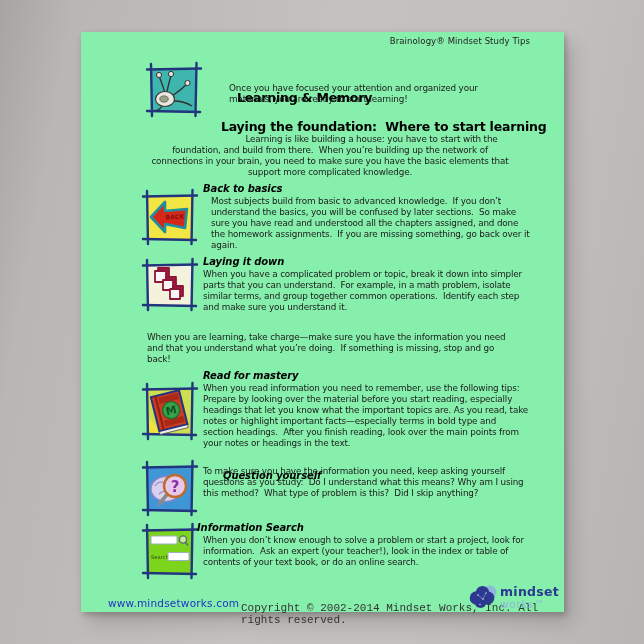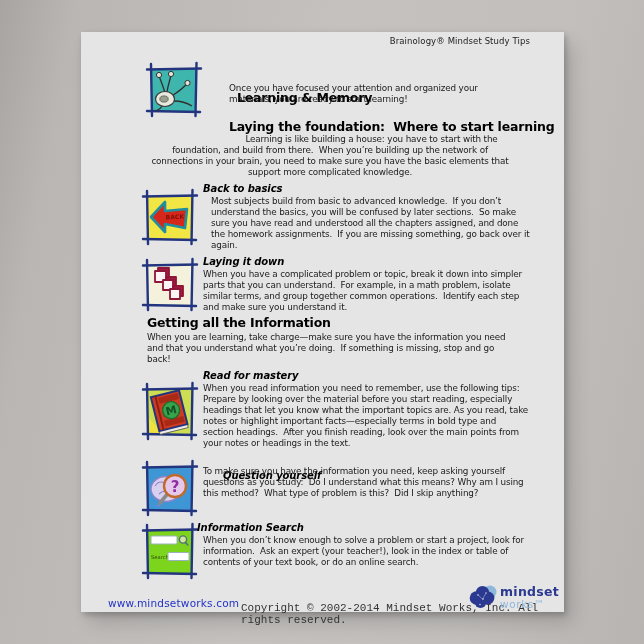--- a/index.html
+++ b/index.html
@@ -3,21 +3,21 @@
 <meta charset="utf-8">
 <style>
   html,body{margin:0;padding:0;}
   body{
     width:644px;height:644px;position:relative;overflow:hidden;
     background:linear-gradient(100deg,#a7a4a2 0%,#b9b6b4 10%,#c4c1bf 45%,#c2bfbd 75%,#b7b4b2 100%);
     font-family:"DejaVu Sans","Liberation Sans",sans-serif;
   }
   .poster{
     position:absolute;left:81px;top:32px;width:483px;height:580px;
-    background:#e5e5e5;
+    background:#86efac;
     box-shadow:2px 3px 6px rgba(0,0,0,.22), 9px 12px 18px rgba(0,0,0,.14);
   }
   .abs{position:absolute;}
   .brand{font-size:8.5px;color:#222;letter-spacing:.1px;}
   .h1{font-size:12.5px;font-weight:bold;color:#000;white-space:pre-wrap;letter-spacing:-.2px;}
   .h2{font-size:10px;font-weight:bold;font-style:italic;color:#000;letter-spacing:-.1px;}
   .body{font-size:8.8px;line-height:11px;color:#1b1b1b;white-space:pre-wrap;letter-spacing:-.15px;}
   .indent{text-indent:83px;}
   .url{font-size:10.5px;color:#2231c8;letter-spacing:.2px;}
   .copy{font-family:Liberation Mono, monospace;font-size:11px;color:#333;}
@@ -45,21 +45,21 @@
       <ellipse cx="22" cy="38" rx="9.5" ry="7.5" fill="#e9e9df" stroke="#3a3a3a" stroke-width="1.2"></ellipse>
       <ellipse cx="21" cy="38" rx="4.2" ry="3.1" fill="#9aa08e" stroke="#55584a" stroke-width=".8"></ellipse>
       <circle cx="16" cy="14" r="2.6" fill="#e4e4da" stroke="#333" stroke-width="1"></circle>
       <circle cx="28" cy="13" r="2.6" fill="#e4e4da" stroke="#333" stroke-width="1"></circle>
       <circle cx="44.5" cy="22" r="2.6" fill="#e4e4da" stroke="#333" stroke-width="1"></circle>
     </svg>
   </div>
   <div class="abs h1" style="left:156px;top:34px;margin-top:24px;">Learning &amp; Memory</div>
   <div class="abs body" style="left:148px;top:51px;width:284px;">Once you have focused your attention and organized your materials, you are ready to start learning!</div>
 
-  <div class="abs h1" style="left:148px;top:87px;">Laying the foundation:  Where to start learning</div>
+  <div class="abs h1" style="left:140px;top:87px;">Laying the foundation:  Where to start learning</div>
   <div class="abs body indent" style="left:66px;top:102px;width:366px;text-align:center;">Learning is like building a house: you have to start with the foundation, and build from there.  When you’re building up the network of connections in your brain, you need to make sure you have the basic elements that support more complicated knowledge.</div>
 
   <div class="abs" style="left:58px;top:156px;">
     <svg width="62" height="58" viewBox="0 0 62 58">
       <rect x="9" y="8" width="44" height="44" fill="#f2e645"></rect>
       <line x1="4" y1="8.5" x2="58" y2="7.5" stroke="#23357e" stroke-width="2.4" stroke-linecap="round"></line>
       <line x1="4" y1="51" x2="57" y2="52" stroke="#23357e" stroke-width="2.4" stroke-linecap="round"></line>
       <line x1="8" y1="3" x2="9" y2="56" stroke="#23357e" stroke-width="2.4" stroke-linecap="round"></line>
       <line x1="53.5" y1="2" x2="52.5" y2="56" stroke="#23357e" stroke-width="2.4" stroke-linecap="round"></line>
       <polygon points="12,29 26,14 26,23 48,21 46,40 26,36 26,44" fill="#d6281a" stroke="#1f8fa0" stroke-width="2.6" stroke-linejoin="round"></polygon>
@@ -82,21 +82,20 @@
         <rect x="27" y="20" width="10" height="10" fill="#a21a42"></rect>
         <rect x="24" y="23" width="10" height="10" fill="#fdf4f6"></rect>
         <rect x="34" y="29" width="10" height="10" fill="#a21a42"></rect>
         <rect x="31" y="32" width="10" height="10" fill="#fdf4f6"></rect>
       </g>
     </svg>
   </div>
   <div class="abs h2" style="left:122px;top:224px;">Laying it down</div>
   <div class="abs body" style="left:122px;top:237px;width:326px;">When you have a complicated problem or topic, break it down into simpler parts that you can understand.  For example, in a math problem, isolate similar terms, and group together common operations.  Identify each step and make sure you understand it.</div>
 
-  <div class="abs h1" style="left:66px;top:283px;">Getting all the Information</div>
   <div class="abs body" style="left:66px;top:300px;width:362px;">When you are learning, take charge—make sure you have the information you need and that you understand what you’re doing.  If something is missing, stop and go back!</div>
 
   <div class="abs" style="left:58px;top:349px;">
     <svg width="62" height="60" viewBox="0 0 62 60">
       <rect x="9" y="8" width="44" height="46" fill="#cede52"></rect>
       <polygon points="9,54 9,36 25,54" fill="#f0e23c"></polygon>
       <line x1="4" y1="8.5" x2="58" y2="7.5" stroke="#23357e" stroke-width="2.4" stroke-linecap="round"></line>
       <line x1="4" y1="53" x2="57" y2="54" stroke="#23357e" stroke-width="2.4" stroke-linecap="round"></line>
       <line x1="8" y1="3" x2="9" y2="58" stroke="#23357e" stroke-width="2.4" stroke-linecap="round"></line>
       <line x1="53.5" y1="2" x2="52.5" y2="58" stroke="#23357e" stroke-width="2.4" stroke-linecap="round"></line>

